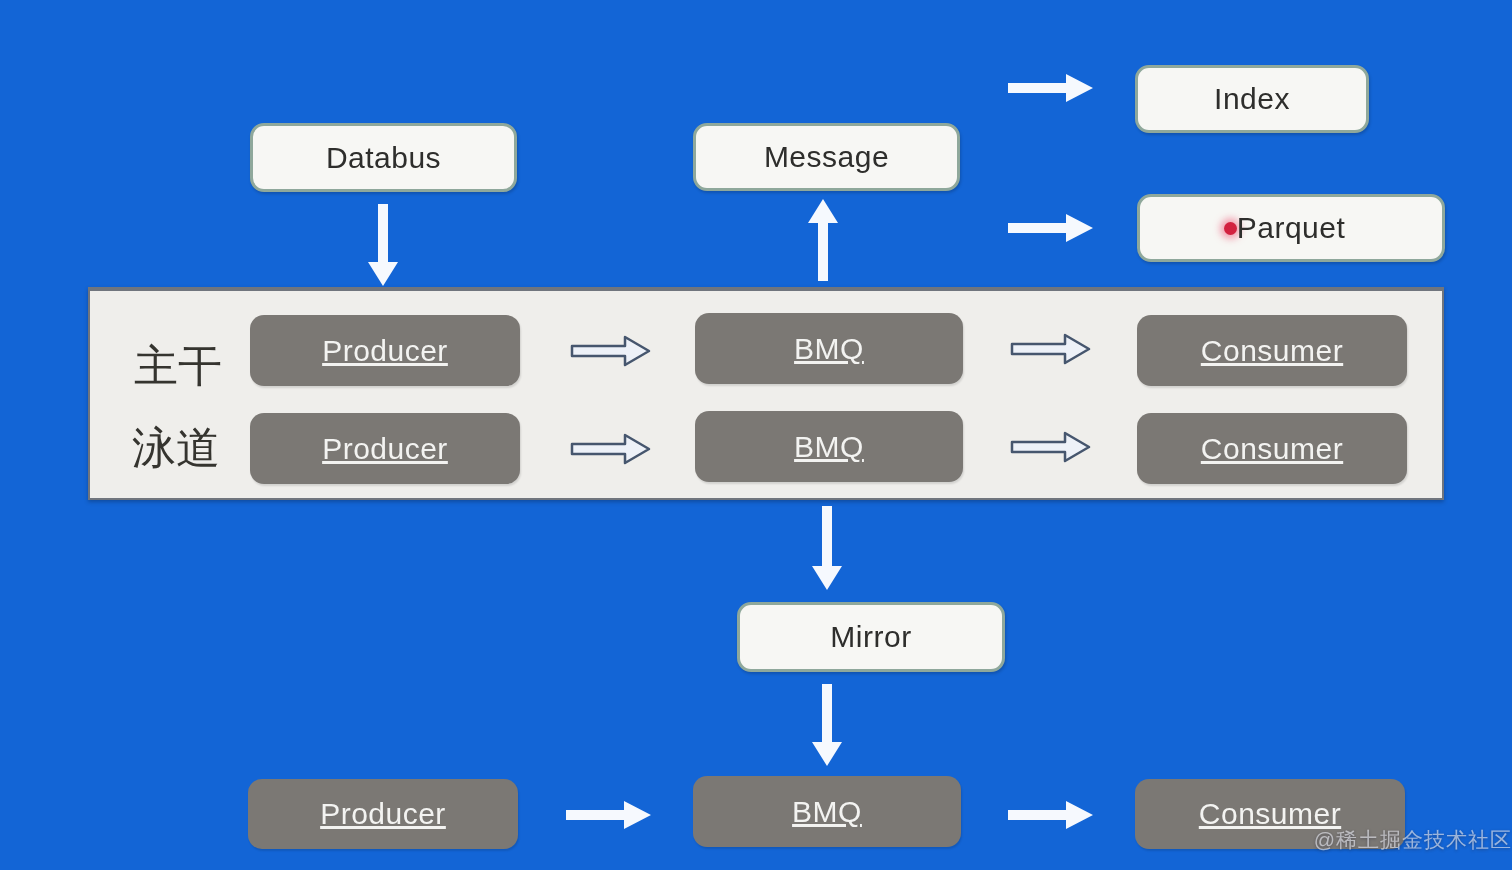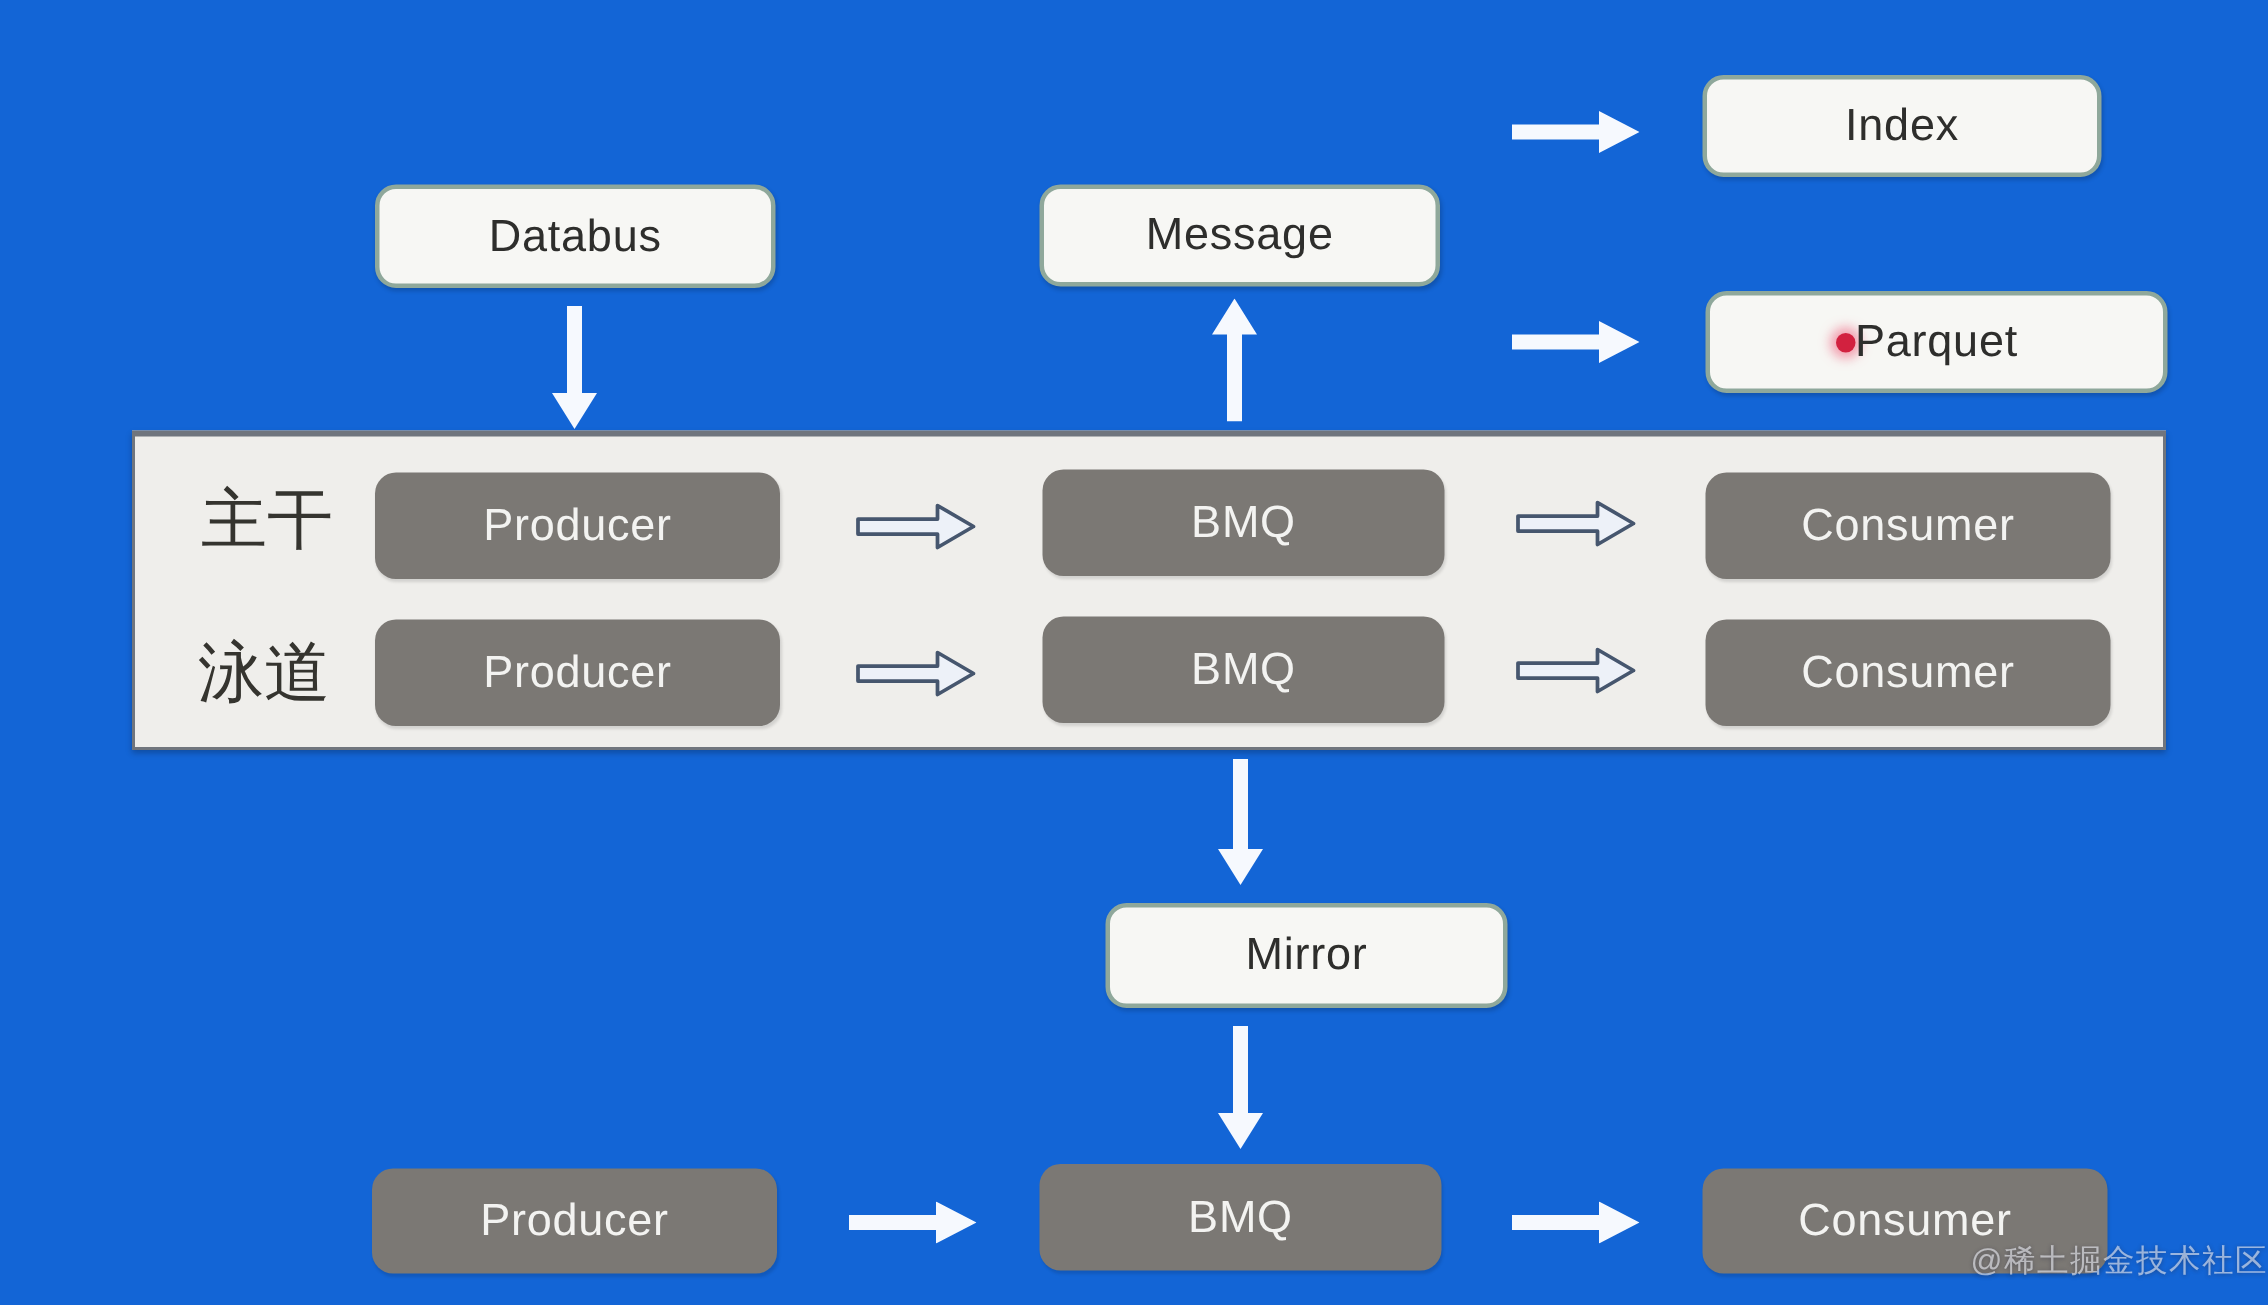--- a/index.html
+++ b/index.html
@@ -31,20 +31,21 @@
   .box-light{
     background:var(--light-box-bg);
     border:3px solid var(--light-box-border);
     color:var(--light-box-text);
     box-shadow:1px 2px 3px rgba(0,0,0,0.18);
   }
   .box-dark{
     background:var(--dark-box-bg);
     color:var(--dark-box-text);
     box-shadow:1px 2px 2px rgba(0,0,0,0.12);
+    text-decoration:underline;
   }
 
   .band{
     position:absolute;left:88px;top:287px;width:1356px;height:213px;
     background:var(--panel);
     border:2px solid var(--panel-border);
     border-top-width:4px;
     box-shadow:0 2px 4px rgba(0,0,0,0.25);
   }
   .lane-label{
@@ -78,21 +79,21 @@
 <div class="stage">
 
   <div class="box box-light" style="left:693px;top:123px;width:267px;height:68px;">
     <span>Message</span>
   </div>
 
   <div class="box box-light" style="left:250px;top:123px;width:267px;height:69px;">
     <span>Databus</span>
   </div>
 
-  <div class="box box-light" style="left:1135px;top:50px;width:266px;height:68px;">
+  <div class="box box-light" style="left:1135px;top:65px;width:234px;height:68px;">
     <span>Index</span>
   </div>
 
   <div class="box box-light" style="left:1137px;top:194px;width:308px;height:68px;">
     <span class="laser-dot"></span>
     <span>Parquet</span>
   </div>
 
   <span class="arrow" style="left:1008px;top:74px;">
     <svg width="85" height="28" viewBox="0 0 85 28">
@@ -112,21 +113,21 @@
   </span>
 
   <span class="arrow" style="left:807px;top:199px;">
     <svg width="32" height="82" viewBox="0 0 32 82">
         <polygon class="fill-white" points="16,0 31,24 21,24 21,82 11,82 11,24 1,24"></polygon>
       </svg>
   </span>
 
   <div class="band">
 
-    <div class="lane-label" style="left:44px;top:20px;">主干</div>
+    <div class="lane-label" style="left:44px;top:40px;">主干</div>
 
     <div class="box box-dark" style="left:160px;top:24px;width:270px;height:71px;">
       <span>Producer</span>
     </div>
 
     <span class="arrow" style="left:480px;top:44px;">
       <svg width="82" height="32" viewBox="0 0 82 32">
           <polygon class="hollow" points="2,11 55,11 55,2 79,16 55,30 55,21 2,21"></polygon>
         </svg>
     </span>

